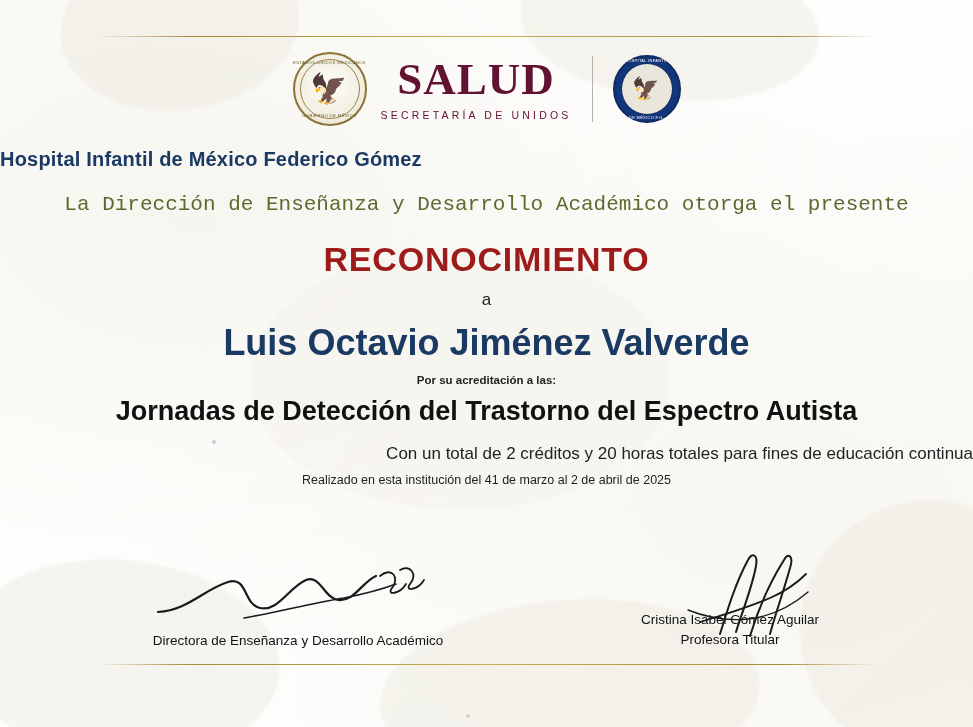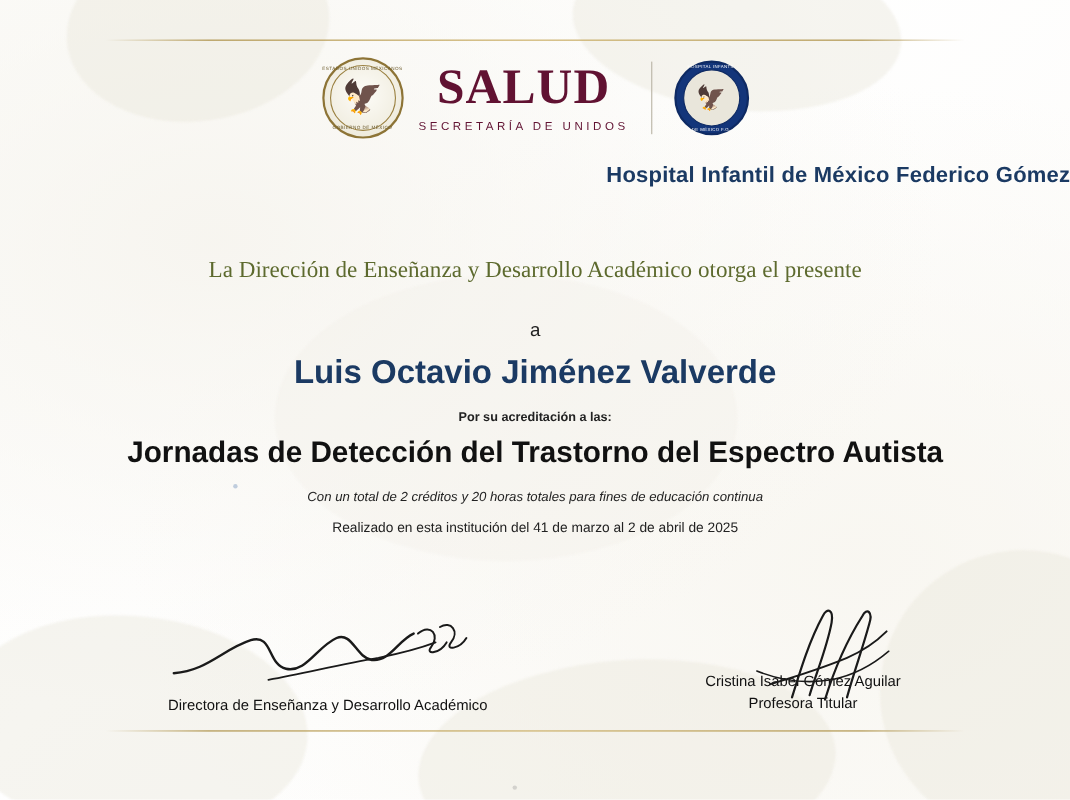--- a/index.html
+++ b/index.html
@@ -179,38 +179,37 @@
     letter-spacing: 0.3px;
   }
   .himfg-seal .ring-text-top { top: 3px; }
   .himfg-seal .ring-text-bot { bottom: 3px; }
 
   
   .hospital-name {
     position: absolute;
     top: 148px;
     left: 0; right: 0;
-    text-align: right;
+    text-align: left;
     font-family: "Liberation Sans", sans-serif;
     font-weight: bold;
     font-size: 20px;
     color: #1b3a63;
     letter-spacing: 0.2px;
   }
 
   .direccion-line {
     position: absolute;
     top: 193px;
     left: 0; right: 0;
     text-align: center;
-    font-family: Liberation Serif, serif;
+    font-family: Liberation Mono, monospace;
     font-size: 21px;
     color: #5d6a2e;
     font-weight: 400;
-    margin-top: 40px;
   }
 
   .reconocimiento {
     position: absolute;
     top: 240px;
     left: 0; right: 0;
     text-align: center;
     font-family: "Liberation Sans", sans-serif;
     font-weight: bold;
     font-size: 34px;
@@ -227,21 +226,21 @@
     color: #222222;
   }
 
   .recipient {
     position: absolute;
     top: 322px;
     left: 0; right: 0;
     text-align: center;
     font-family: "Liberation Sans", sans-serif;
     font-weight: bold;
-    font-size: 30px;
+    font-size: 36px;
     color: #1b3a63;
   }
 
   .por-su {
     position: absolute;
     top: 374px;
     left: 0; right: 0;
     text-align: center;
     font-size: 11.5px;
     font-weight: bold;
@@ -256,24 +255,23 @@
     font-family: "Liberation Sans", sans-serif;
     font-weight: bold;
     font-size: 27px;
     color: #111111;
   }
 
   .credits-line {
     position: absolute;
     top: 444px;
     left: 0; right: 0;
-    text-align: center;
-    font-size: 12px;
+    text-align: right;
+    font-size: 17px;
     color: #222222;
-    font-style: italic;
   }
 
   .dates-line {
     position: absolute;
     top: 473px;
     left: 0; right: 0;
     text-align: center;
     font-size: 12.5px;
     color: #222222;
   }
@@ -370,20 +368,21 @@
         <div class="ring-text-bot">DE MÉXICO F.G.</div>
         <div class="inner">
           <span class="bird">🦅</span>
         </div>
       </div>
 
     </div>
 
     <div class="hospital-name">Hospital Infantil de México Federico Gómez</div>
     <div class="direccion-line">La Dirección de Enseñanza y Desarrollo Académico otorga el presente</div>
+    <div class="reconocimiento">RECONOCIMIENTO</div>
     <div class="a-word">a</div>
     <div class="recipient">Luis Octavio Jiménez Valverde</div>
     <div class="por-su">Por su acreditación a las:</div>
     <div class="course-title">Jornadas de Detección del Trastorno del Espectro Autista</div>
     <div class="credits-line">Con un total de 2 créditos y 20 horas totales para fines de educación continua</div>
     <div class="dates-line">Realizado en esta institución del 41 de marzo al 2 de abril de 2025</div>
 
     <div class="sig-left">
       <div class="sig-scribble">
         <svg width="300" height="68" viewBox="0 0 300 68">

